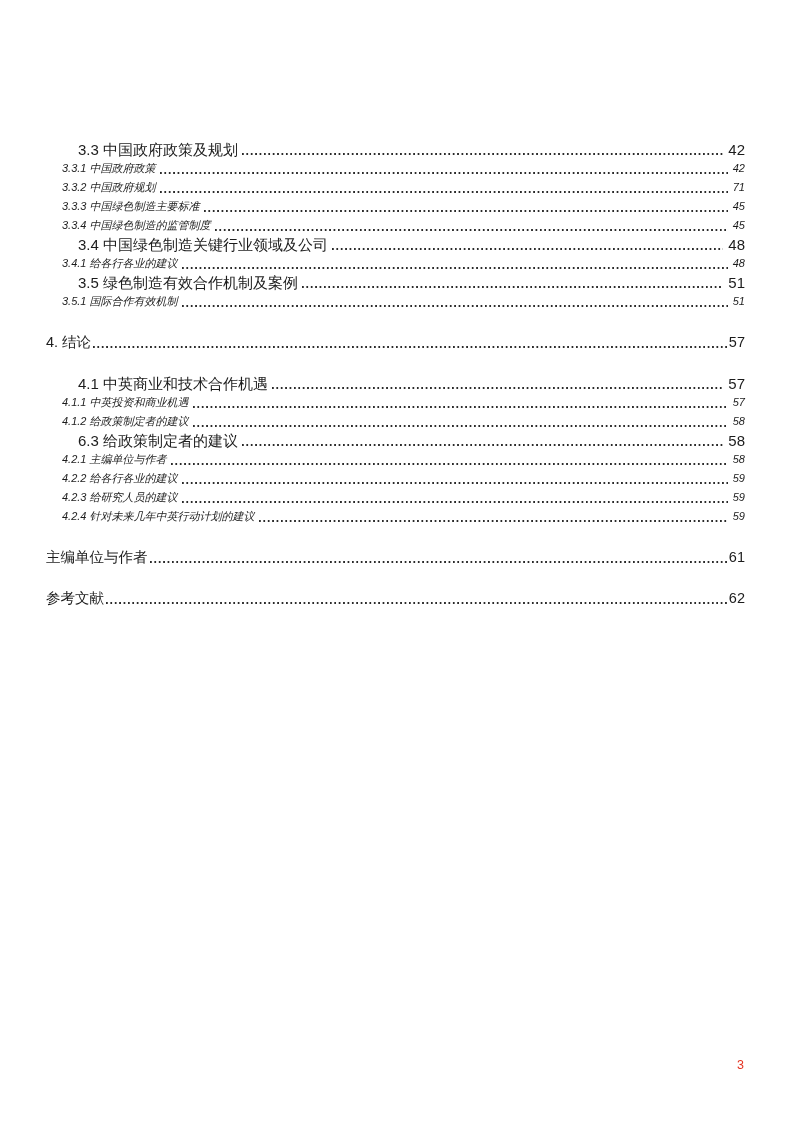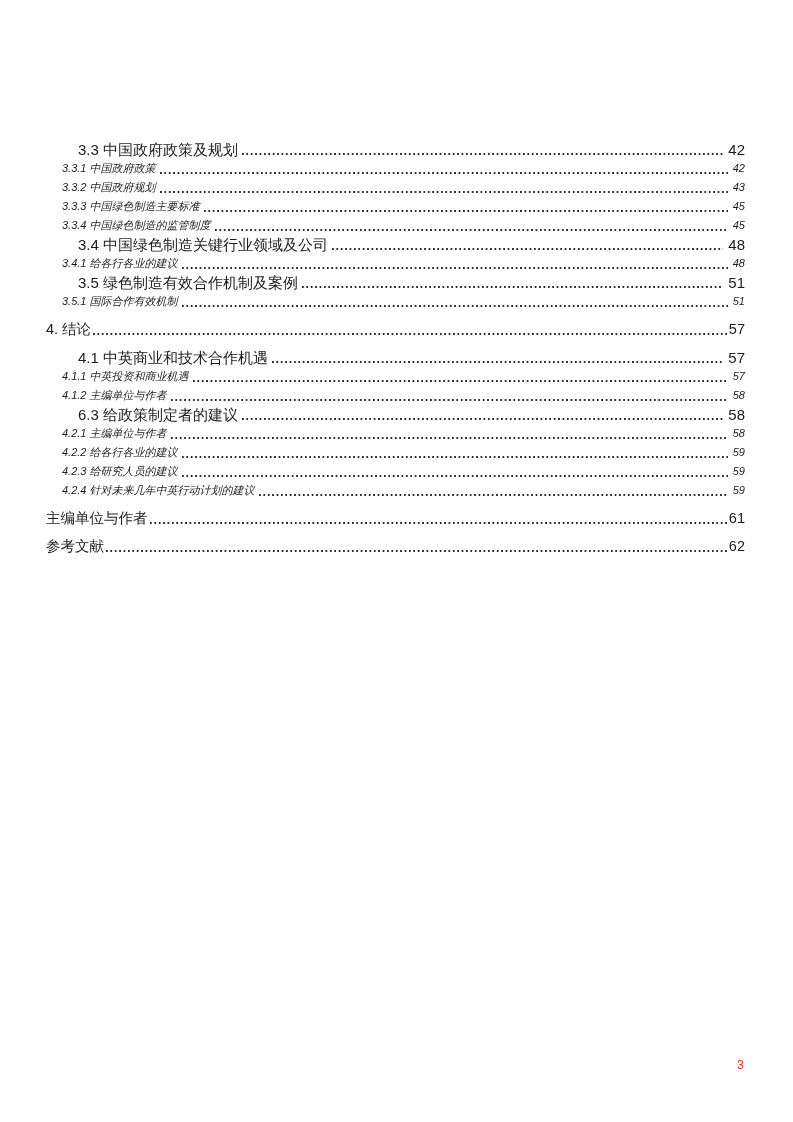--- a/index.html
+++ b/index.html
@@ -20,21 +20,21 @@
     padding: 140px 48px 0 46px;
   }
   .row {
     display: flex;
     align-items: baseline;
     line-height: 19px;
     white-space: nowrap;
   }
   .lv1 {
     font-size: 14.5px;
-    margin: 9px 0;
+    margin: 22px 0;
     align-items: flex-end;
   }
   .lv2 {
     font-size: 15px;
     padding-left: 32px;
   }
   .lv3 {
     font-size: 11px;
     padding-left: 16px;
   }
@@ -81,21 +81,21 @@
 
   <div class="row lv3 italic">
     <span class="label">3.3.1 中国政府政策</span>
     <span class="leader"></span>
     <span class="page-num">42</span>
   </div>
 
   <div class="row lv3 italic">
     <span class="label">3.3.2 中国政府规划</span>
     <span class="leader"></span>
-    <span class="page-num">43</span>
+    <span class="page-num">71</span>
   </div>
 
   <div class="row lv3 italic">
     <span class="label">3.3.3 中国绿色制造主要标准</span>
     <span class="leader"></span>
     <span class="page-num">45</span>
   </div>
 
   <div class="row lv3 italic">
     <span class="label">3.3.4 中国绿色制造的监管制度</span>
@@ -140,21 +140,21 @@
     <span class="page-num">57</span>
   </div>
 
   <div class="row lv3 italic">
     <span class="label">4.1.1 中英投资和商业机遇</span>
     <span class="leader"></span>
     <span class="page-num">57</span>
   </div>
 
   <div class="row lv3 italic">
-    <span class="label">4.1.2 主编单位与作者</span>
+    <span class="label">4.1.2 给政策制定者的建议</span>
     <span class="leader"></span>
     <span class="page-num">58</span>
   </div>
 
   <div class="row lv2">
     <span class="label">6.3 给政策制定者的建议</span>
     <span class="leader"></span>
     <span class="page-num">58</span>
   </div>
 

